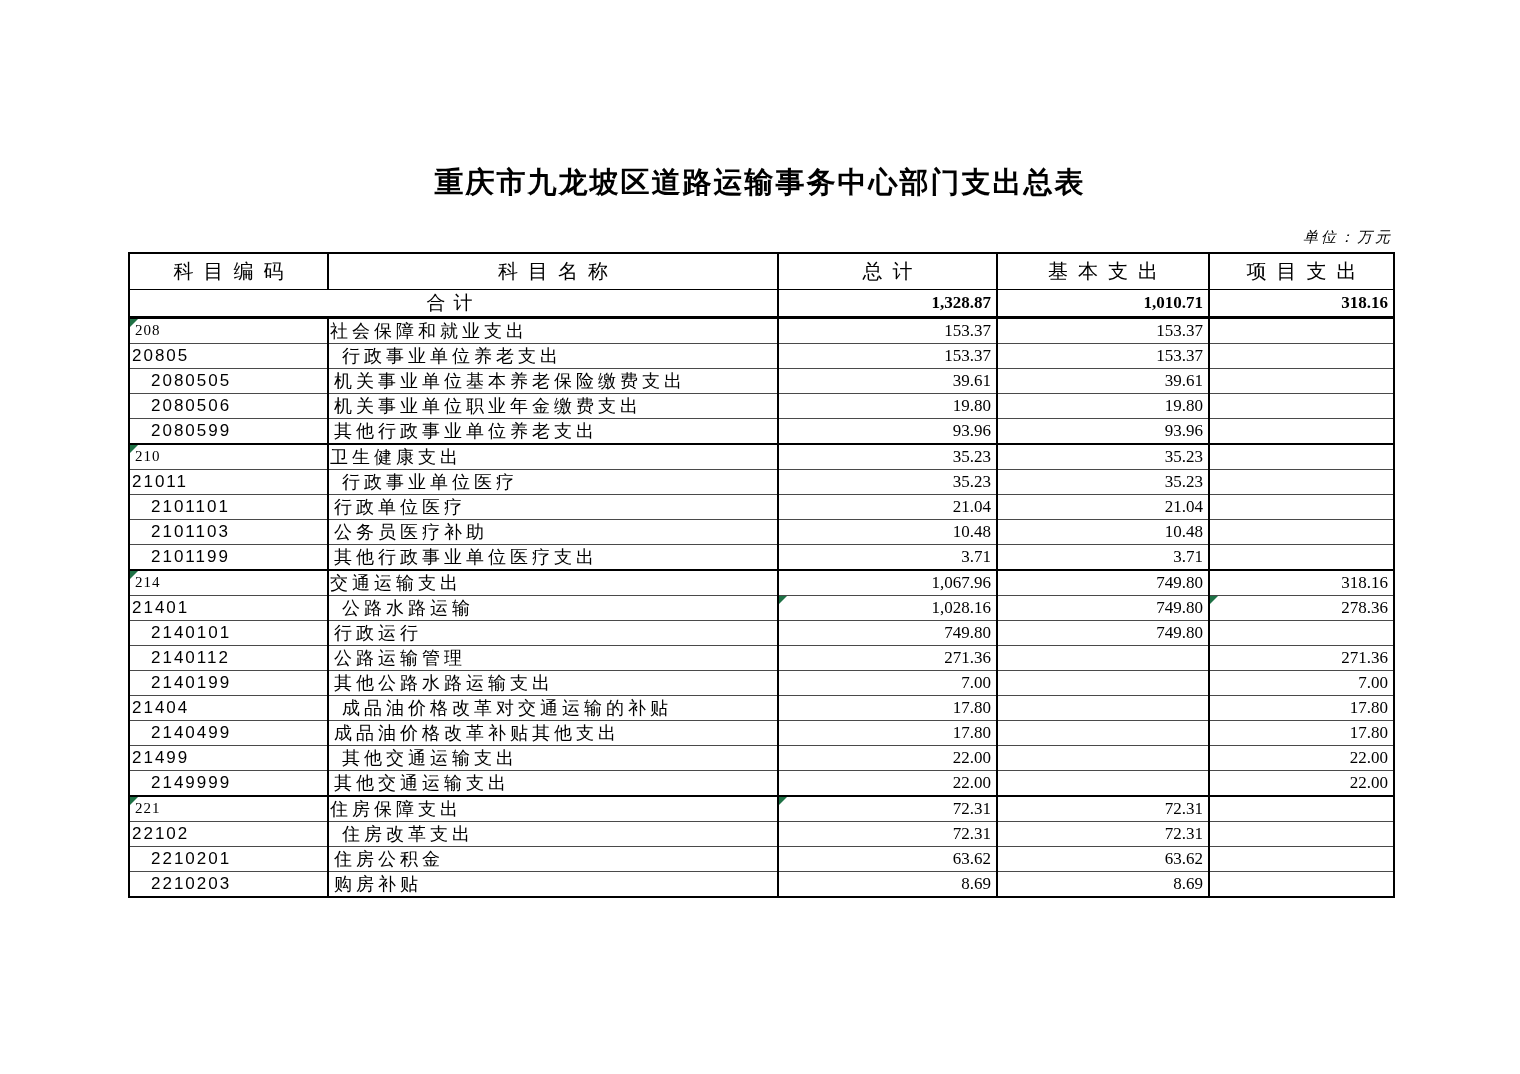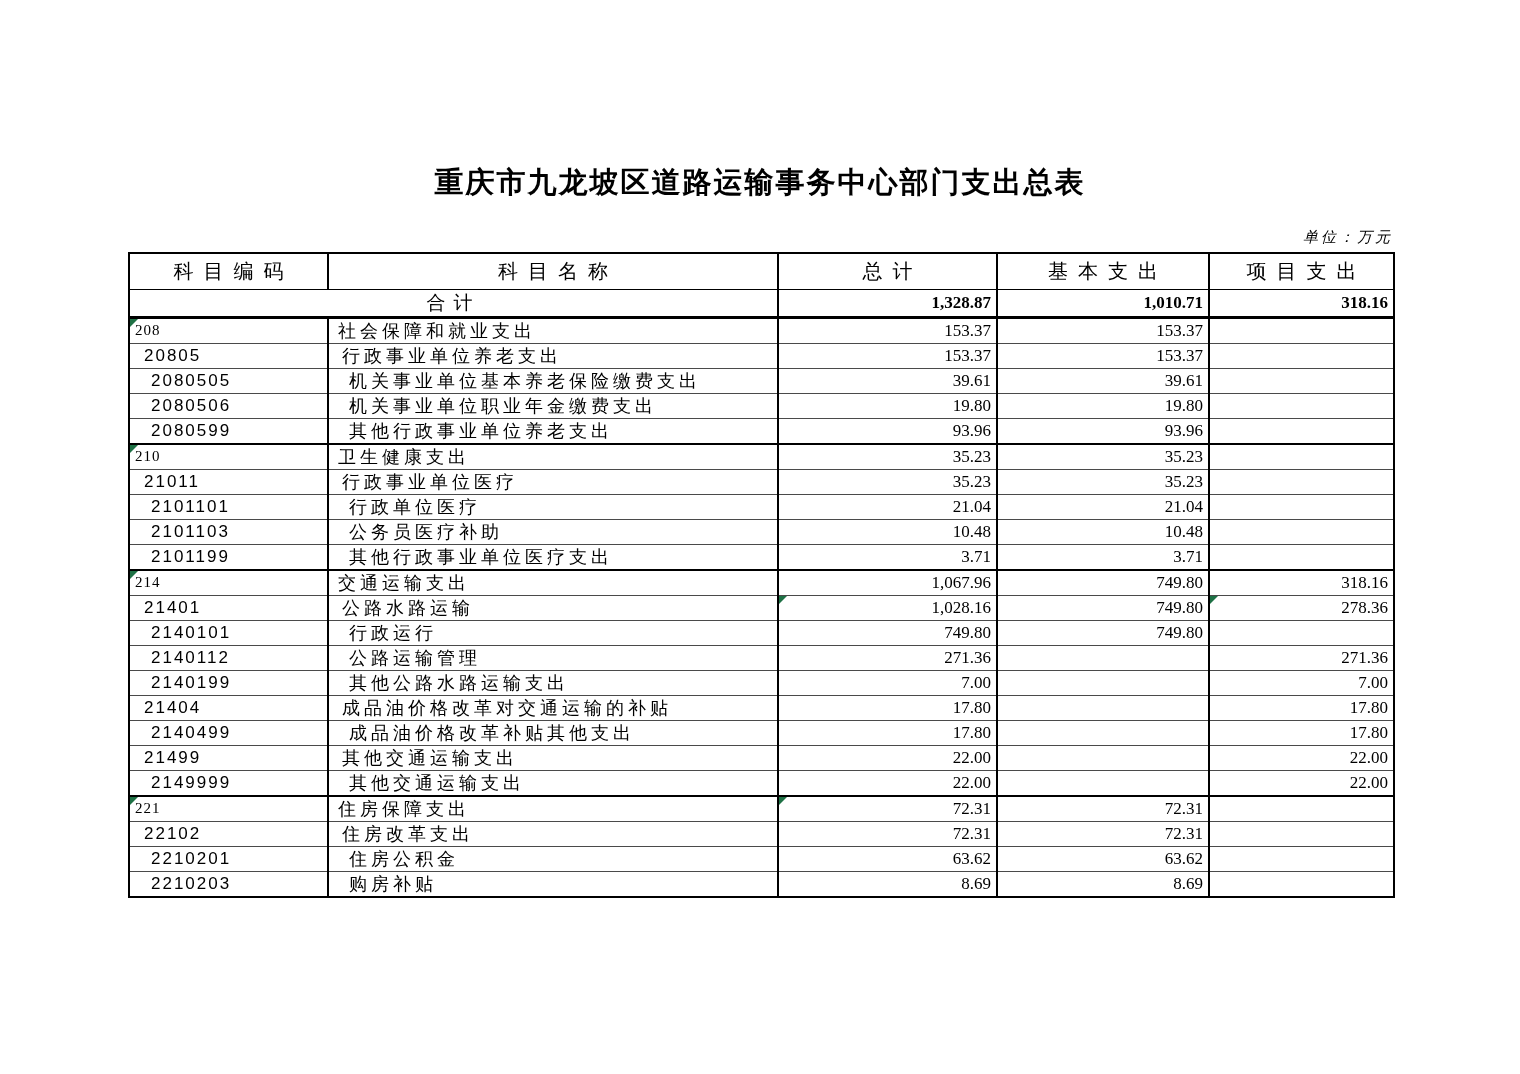--- a/index.html
+++ b/index.html
@@ -83,31 +83,31 @@
     font-family: "Liberation Sans", sans-serif;
     font-size: 17px;
     letter-spacing: 2px;
   }
   tr.lvl1 td.code-cell {
     font-family: "Liberation Serif", serif;
     font-size: 15px;
     letter-spacing: 1px;
   }
   tr.lvl1 td.code-cell { padding-left: 5px; }
-  tr.lvl2 td.code-cell { padding-left: 14px; }
+  tr.lvl2 td.code-cell { padding-left: 2px; }
   tr.lvl3 td.code-cell { padding-left: 21px; }
 
   td.name-cell {
     font-family: "Liberation Serif", serif;
     font-size: 18px;
     letter-spacing: 4px;
   }
-  tr.lvl1 td.name-cell { padding-left: 9px; }
+  tr.lvl1 td.name-cell { padding-left: 1px; }
   tr.lvl2 td.name-cell { padding-left: 13px; }
-  tr.lvl3 td.name-cell { padding-left: 20px; }
+  tr.lvl3 td.name-cell { padding-left: 5px; }
 
   td.num {
     text-align: right;
     padding-right: 5px;
     font-family: "Liberation Serif", serif;
     font-size: 17px;
   }
   tr.summary-row td.num { font-weight: bold; margin-left: 17px; }
 
   .corner-mark {

